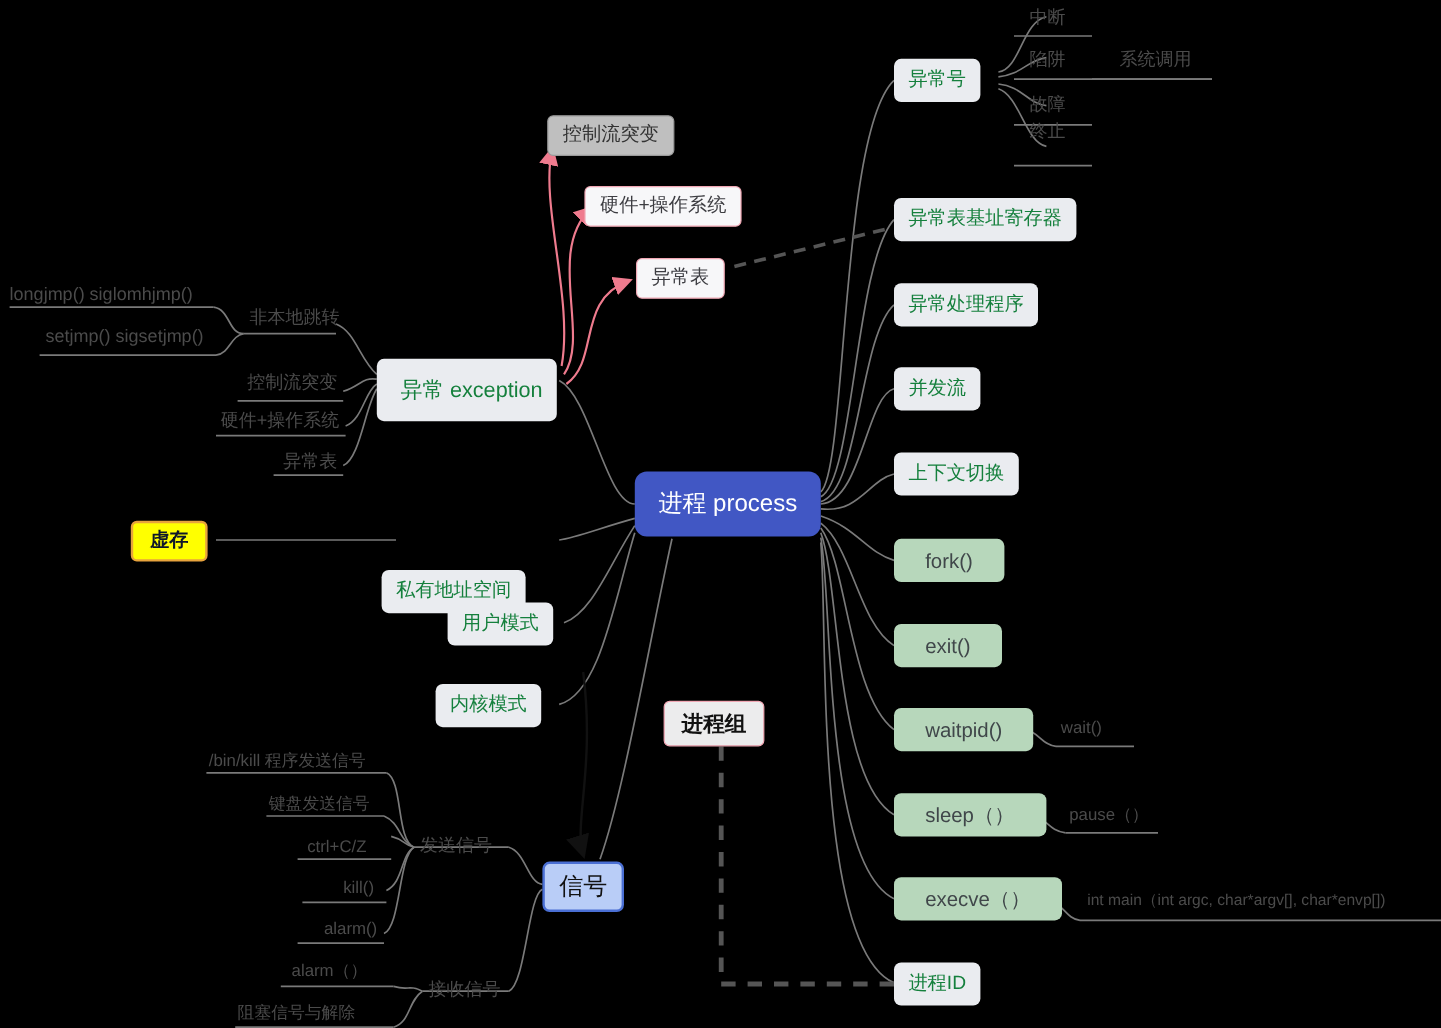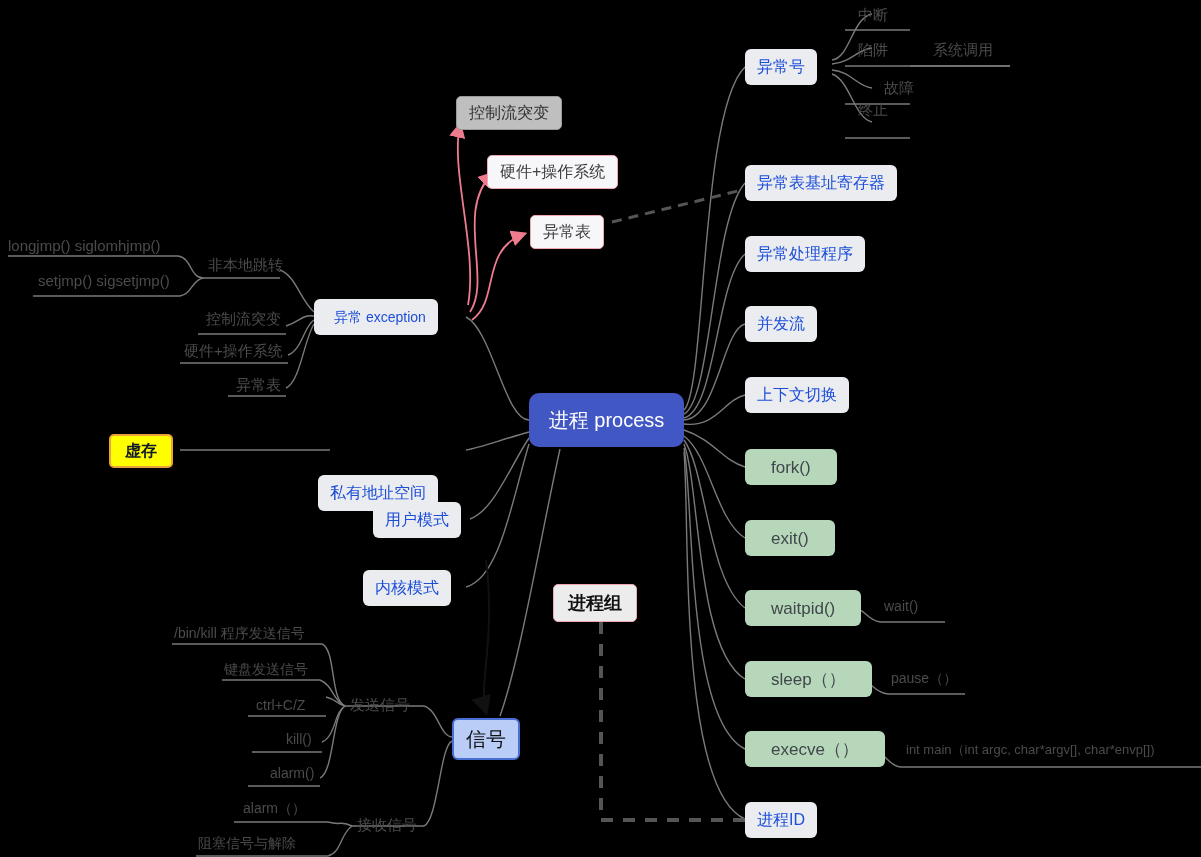--- a/index.html
+++ b/index.html
@@ -5,21 +5,21 @@
   html,body{margin:0;padding:0;background:#000;}
   body{width:1201px;height:857px;overflow:hidden;
        font-family:"Liberation Sans","DejaVu Sans",sans-serif;}
   #stage{position:relative;width:1201px;height:857px;background:#000;}
   svg.wires{position:absolute;left:0;top:0;width:1201px;height:857px;pointer-events:none;}
 
   .node{position:absolute;box-sizing:border-box;display:flex;align-items:center;
         justify-content:center;white-space:nowrap;line-height:1;}
 
   
-  .n-grey{background:#eaecf0;color:#1d4ed8;border-radius:6px;font-size:16px;
+  .n-grey{background:#eaecf0;color:#15803d;border-radius:6px;font-size:16px;
           padding:0 12px;height:36px;}
   
   .n-green{background:#b7d7bb;color:#40474a;border-radius:6px;font-size:17px;
            padding:0 26px;height:36px;}
   
   .n-center{background:#4157c4;color:#fff;border-radius:10px;font-size:20px;
             padding:0 18px;height:54px;}
   
   .n-yellow{background:#ffff00;color:#0f172a;border:2px solid #e8a33d;border-radius:5px;
             font-size:16px;font-weight:bold;padding:0 14px;height:34px;}
@@ -154,41 +154,41 @@
       <path d="M486,560 C496,640 478,686 486,712" marker-end="url(#ah-black)"></path>
     </g>
   </svg>
 
   <div class="node n-center" style="left:529px;top:393px;width:155px;height:54px;">进程 process</div>
 
   <div class="node n-grey" style="left:745px;top:49px;">异常号</div>
 
   <div class="lbl" style="left:858px;top:7px;">中断</div>
   <div class="lbl" style="left:858px;top:42px;">陷阱</div>
-  <div class="lbl" style="left:884px;top:80px;text-align:right;">故障</div>
+  <div class="lbl" style="left:858px;top:80px;text-align:right;">故障</div>
   <div class="lbl" style="left:858px;top:102px;">终止</div>
   <div class="lbl" style="left:933px;top:42px;">系统调用</div>
 
   <div class="node n-grey" style="left:745px;top:165px;">异常表基址寄存器</div>
   <div class="node n-grey" style="left:745px;top:236px;">异常处理程序</div>
   <div class="node n-grey" style="left:745px;top:306px;">并发流</div>
   <div class="node n-grey" style="left:745px;top:377px;">上下文切换</div>
 
   <div class="node n-green" style="left:745px;top:449px;">fork()</div>
   <div class="node n-green" style="left:745px;top:520px;">exit()</div>
   <div class="node n-green" style="left:745px;top:590px;">waitpid()</div>
   <div class="node n-green" style="left:745px;top:661px;">sleep（）</div>
   <div class="node n-green" style="left:745px;top:731px;">execve（）</div>
   <div class="node n-grey" style="left:745px;top:802px;">进程ID</div>
 
   <div class="lbl sm" style="left:884px;top:599px;">wait()</div>
   <div class="lbl sm" style="left:891px;top:671px;">pause（）</div>
   <div class="lbl xs" style="left:906px;top:743px;">int main（int argc, char*argv[], char*envp[])</div>
 
-  <div class="node n-grey" style="left:314px;top:299px;height:36px;font-size:14px;padding-left:20px;">异常 exception</div>
+  <div class="node n-grey" style="left:314px;top:299px;height:52px;font-size:18px;padding-left:20px;">异常 exception</div>
 
   <div class="lbl" style="left:208px;top:257px;">非本地跳转</div>
   <div class="lbl" style="left:206px;top:311px;">控制流突变</div>
   <div class="lbl" style="left:184px;top:343px;">硬件+操作系统</div>
   <div class="lbl" style="left:236px;top:377px;">异常表</div>
 
   <div class="lbl" style="left:8px;top:238px;">longjmp()   siglomhjmp()</div>
   <div class="lbl" style="left:38px;top:273px;">setjmp() sigsetjmp()</div>
 
   <div class="node n-greycall" style="left:456px;top:96px;">控制流突变</div>

